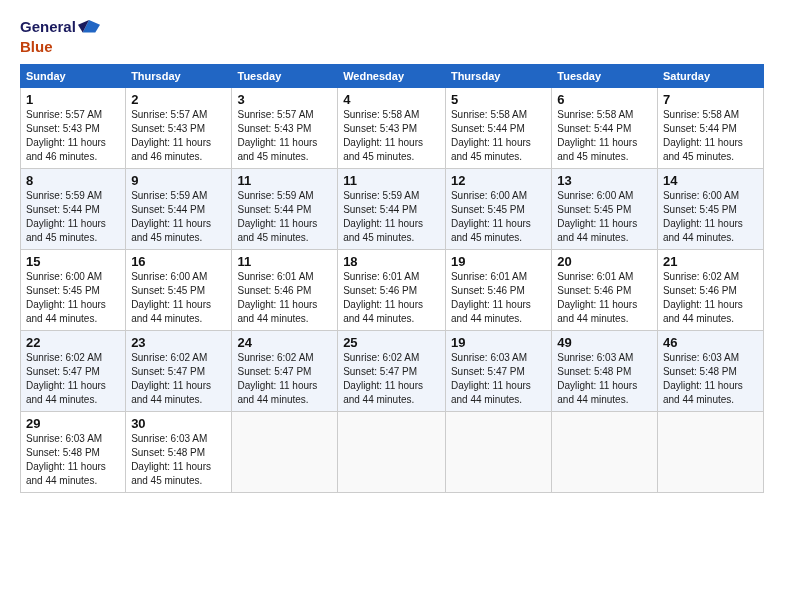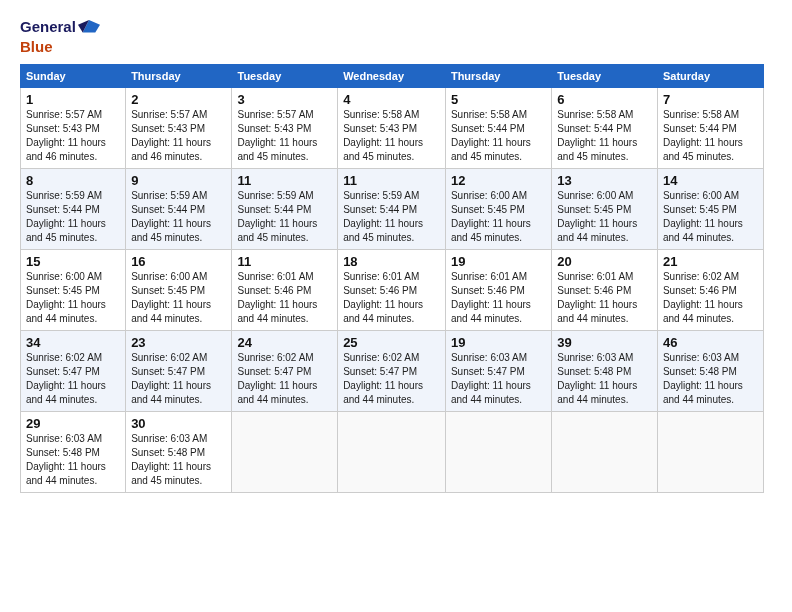--- a/index.html
+++ b/index.html
@@ -211,41 +211,41 @@
         <span class="day-num">20</span>
         <span class="day-info">Sunrise: 6:01 AM<br>Sunset: 5:46 PM<br>Daylight: 11 hours and 44 minutes.</span>
       </td>
           <td>
         <span class="day-num">21</span>
         <span class="day-info">Sunrise: 6:02 AM<br>Sunset: 5:46 PM<br>Daylight: 11 hours and 44 minutes.</span>
       </td>
         </tr>
         <tr>
           <td>
-        <span class="day-num">34</span>
+        <span class="day-num">22</span>
         <span class="day-info">Sunrise: 6:02 AM<br>Sunset: 5:47 PM<br>Daylight: 11 hours and 44 minutes.</span>
       </td>
           <td>
         <span class="day-num">23</span>
         <span class="day-info">Sunrise: 6:02 AM<br>Sunset: 5:47 PM<br>Daylight: 11 hours and 44 minutes.</span>
       </td>
           <td>
         <span class="day-num">24</span>
         <span class="day-info">Sunrise: 6:02 AM<br>Sunset: 5:47 PM<br>Daylight: 11 hours and 44 minutes.</span>
       </td>
           <td>
         <span class="day-num">25</span>
         <span class="day-info">Sunrise: 6:02 AM<br>Sunset: 5:47 PM<br>Daylight: 11 hours and 44 minutes.</span>
       </td>
           <td>
         <span class="day-num">19</span>
         <span class="day-info">Sunrise: 6:03 AM<br>Sunset: 5:47 PM<br>Daylight: 11 hours and 44 minutes.</span>
       </td>
           <td>
-        <span class="day-num">39</span>
+        <span class="day-num">49</span>
         <span class="day-info">Sunrise: 6:03 AM<br>Sunset: 5:48 PM<br>Daylight: 11 hours and 44 minutes.</span>
       </td>
           <td>
         <span class="day-num">46</span>
         <span class="day-info">Sunrise: 6:03 AM<br>Sunset: 5:48 PM<br>Daylight: 11 hours and 44 minutes.</span>
       </td>
         </tr>
         <tr>
           <td>
         <span class="day-num">29</span>

